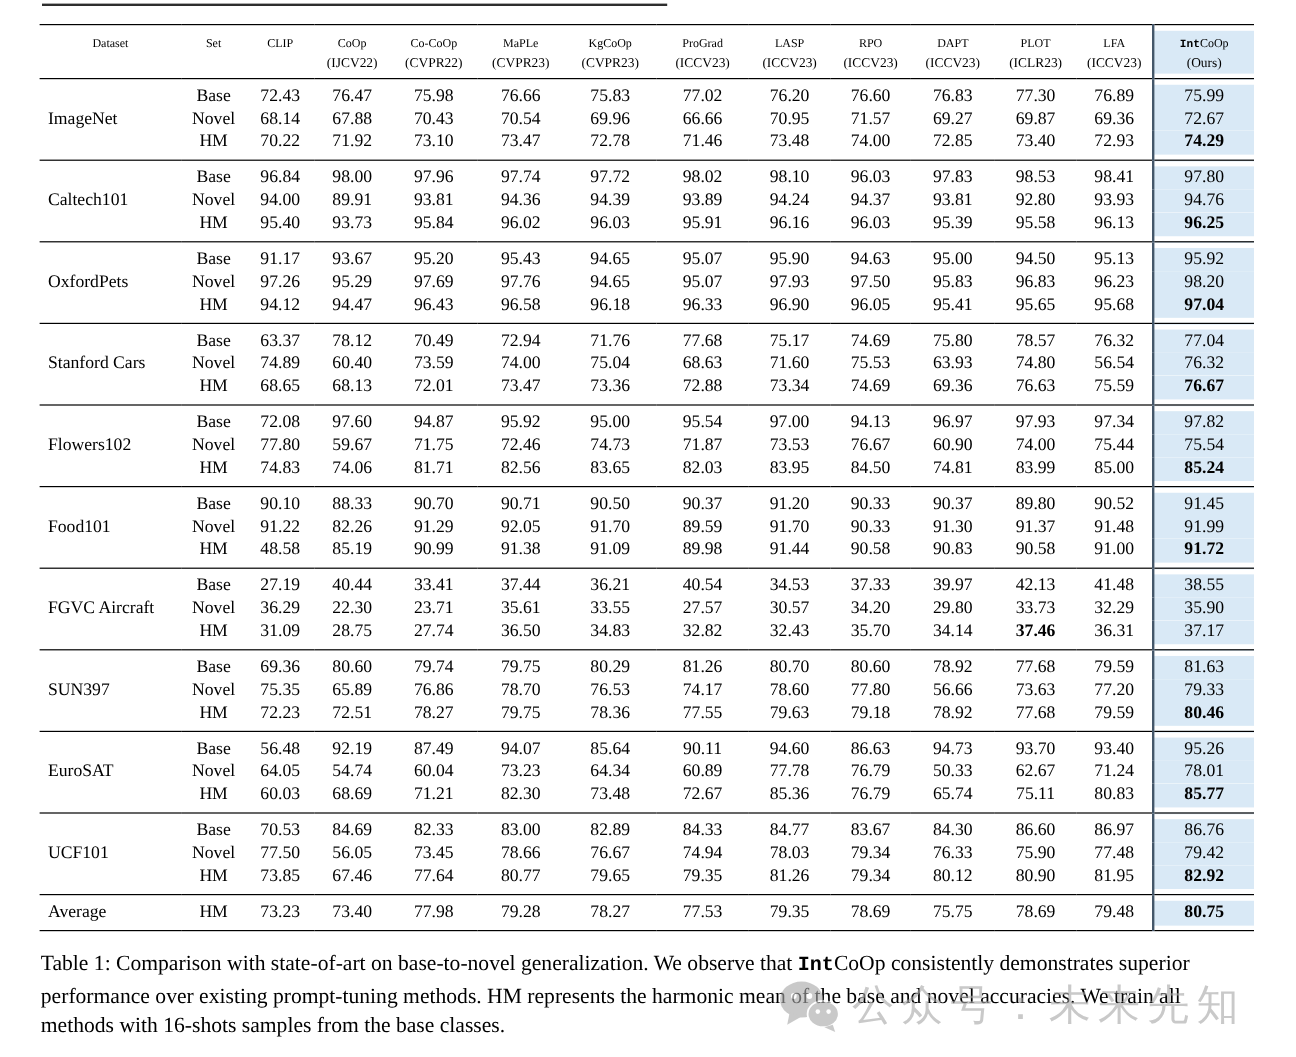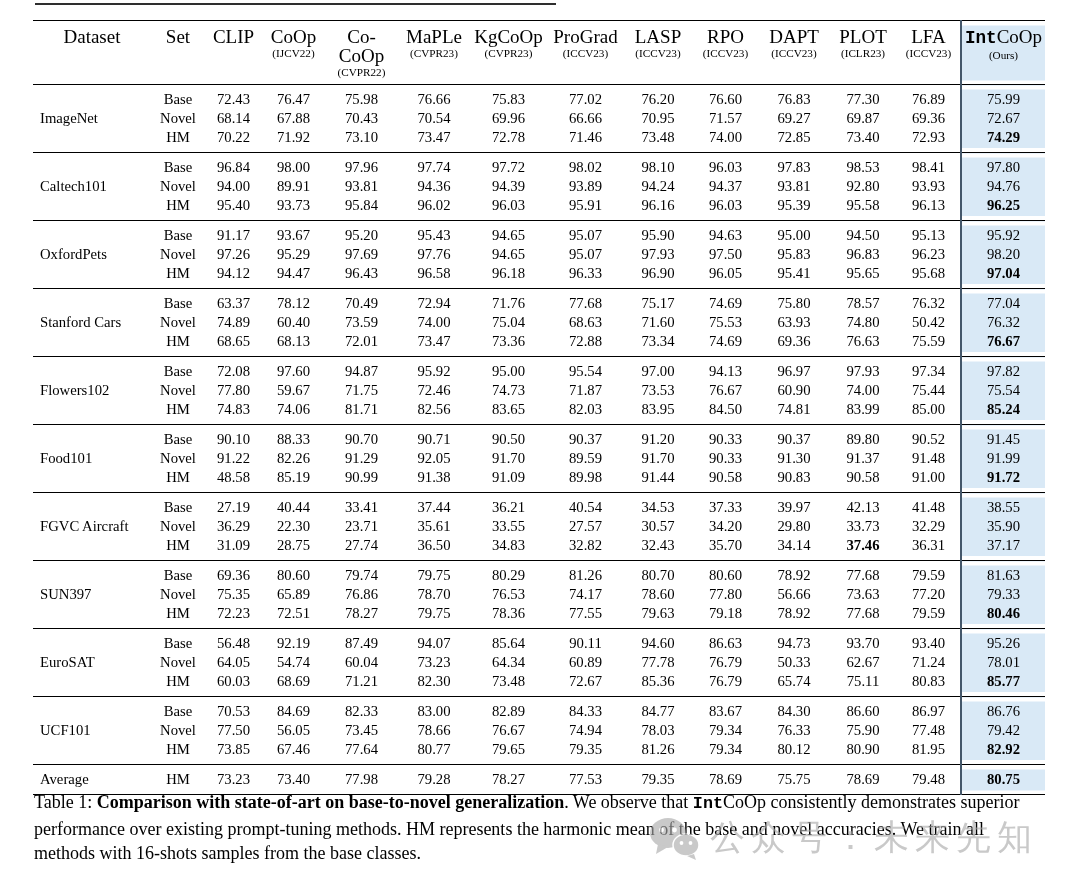--- a/index.html
+++ b/index.html
@@ -7,34 +7,34 @@
   .page{position:absolute;inset:0;}
   .pre-rule{position:absolute;left:35px;top:3px;width:521px;height:2px;background:#2e2e2e;}
   table{position:absolute;left:33px;top:20px;width:1012px;border-collapse:collapse;table-layout:fixed;
         border-top:1.8px solid #000;border-bottom:1.8px solid #000;}
   col.c0{width:118px}col.c1{width:54px}col.c2{width:57px}col.c3{width:63px}col.c4{width:73px}
   col.c5{width:72px}col.c6{width:77px}col.c7{width:77px}col.c8{width:68px}col.c9{width:67px}
   col.c10{width:70px}col.c11{width:68px}col.c12{width:64px}col.c13{width:84px}
   thead{border-bottom:1.3px solid #000;}
   tbody{border-top:1.1px solid #000;}
   th{font-weight:normal;vertical-align:top;padding:6px 0 5px 0;text-align:center;}
-  .hname{font-size:19px;line-height:19px;}
+  .hname{font-size:10px;line-height:19px;}
   .hsub{font-size:11.2px;line-height:14px;}
   td{font-size:14.7px;line-height:19px;text-align:center;padding:0;white-space:nowrap;}
   td.ds{text-align:left;padding-left:7px;}
   tr.first td{padding-top:5px;}
   tr.last td{padding-bottom:5px;}
   .b{font-weight:700;}
   .hl{background:var(--hlbg,#d9e9f6);border-left:2.6px solid var(--hlrule,#44576a);}
   .hl.gt{background:linear-gradient(to bottom,#fff 0,#fff 4px,var(--hlbg,#d9e9f6) 4px);}
   .hl.gb{background:linear-gradient(to top,#fff 0,#fff 4px,var(--hlbg,#d9e9f6) 4px);}
   .hl.gt.gb{background:linear-gradient(to bottom,#fff 0,#fff 4px,var(--hlbg,#d9e9f6) 4px,
              var(--hlbg,#d9e9f6) calc(100% - 4px),#fff calc(100% - 4px));}
   .mono-b{font-family:"Liberation Mono","DejaVu Sans Mono",monospace;font-weight:700;font-size:0.93em;margin-top:13px;}
-  .cap-b{font-weight:700;}
+  .cap-b{font-weight:400;}
   #caption{position:absolute;left:34px;top:790px;width:1014px;margin:0;font-size:18px;line-height:24.5px;text-align:left;}
   #watermark{position:absolute;left:648px;top:814px;display:flex;align-items:center;gap:10px;
              opacity:0.62;pointer-events:none;text-align:center;}
   #wm-text{font-family:"DejaVu Sans","Liberation Sans",sans-serif;font-size:35px;color:#a9a9a9;
            letter-spacing:6px;white-space:nowrap;}
   #wm-icon{flex:0 0 auto;}
 </style>
 </head>
 <body>
 
@@ -288,21 +288,21 @@
           <td class="c2">74.89</td>
           <td class="c3">60.40</td>
           <td class="c4">73.59</td>
           <td class="c5">74.00</td>
           <td class="c6">75.04</td>
           <td class="c7">68.63</td>
           <td class="c8">71.60</td>
           <td class="c9">75.53</td>
           <td class="c10">63.93</td>
           <td class="c11">74.80</td>
-          <td class="c12">50.42</td>
+          <td class="c12">56.54</td>
           <td class="c13 hl">76.32</td>
         </tr>
         <tr class="last">
           <td class="c0 ds"></td>
           <td class="c1">HM</td>
           <td class="c2">68.65</td>
           <td class="c3">68.13</td>
           <td class="c4">72.01</td>
           <td class="c5">73.47</td>
           <td class="c6">73.36</td>

